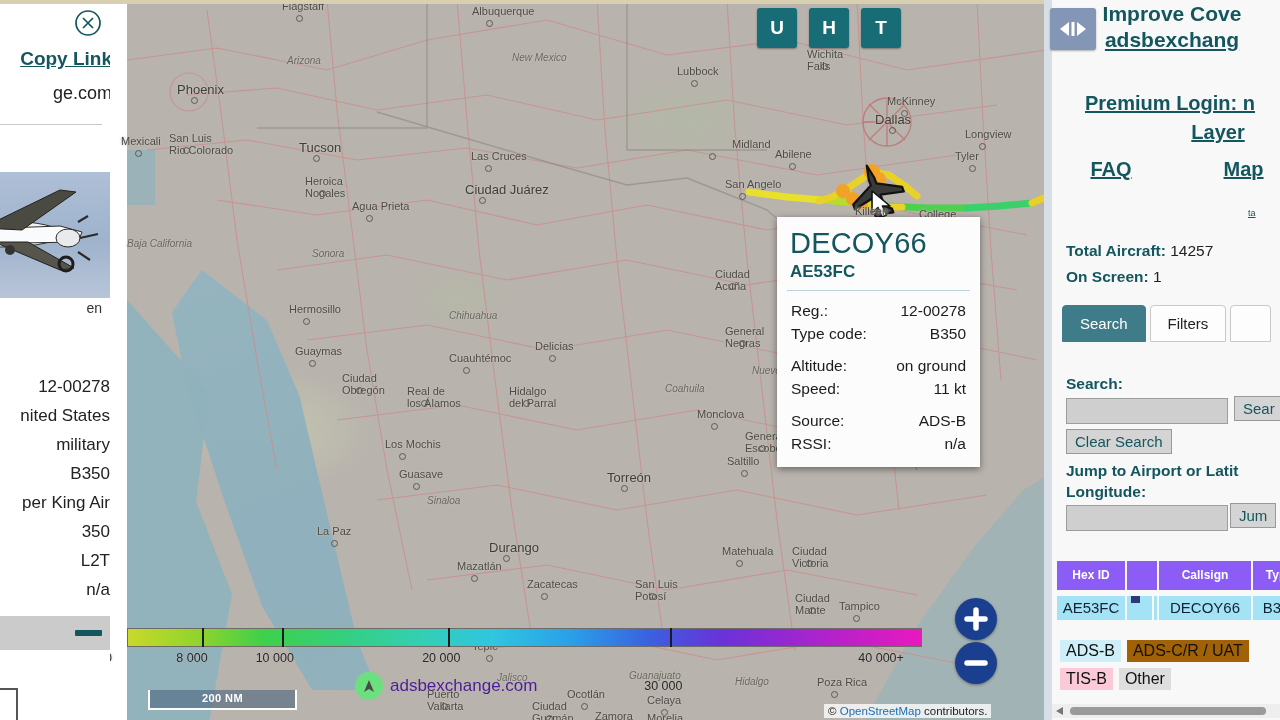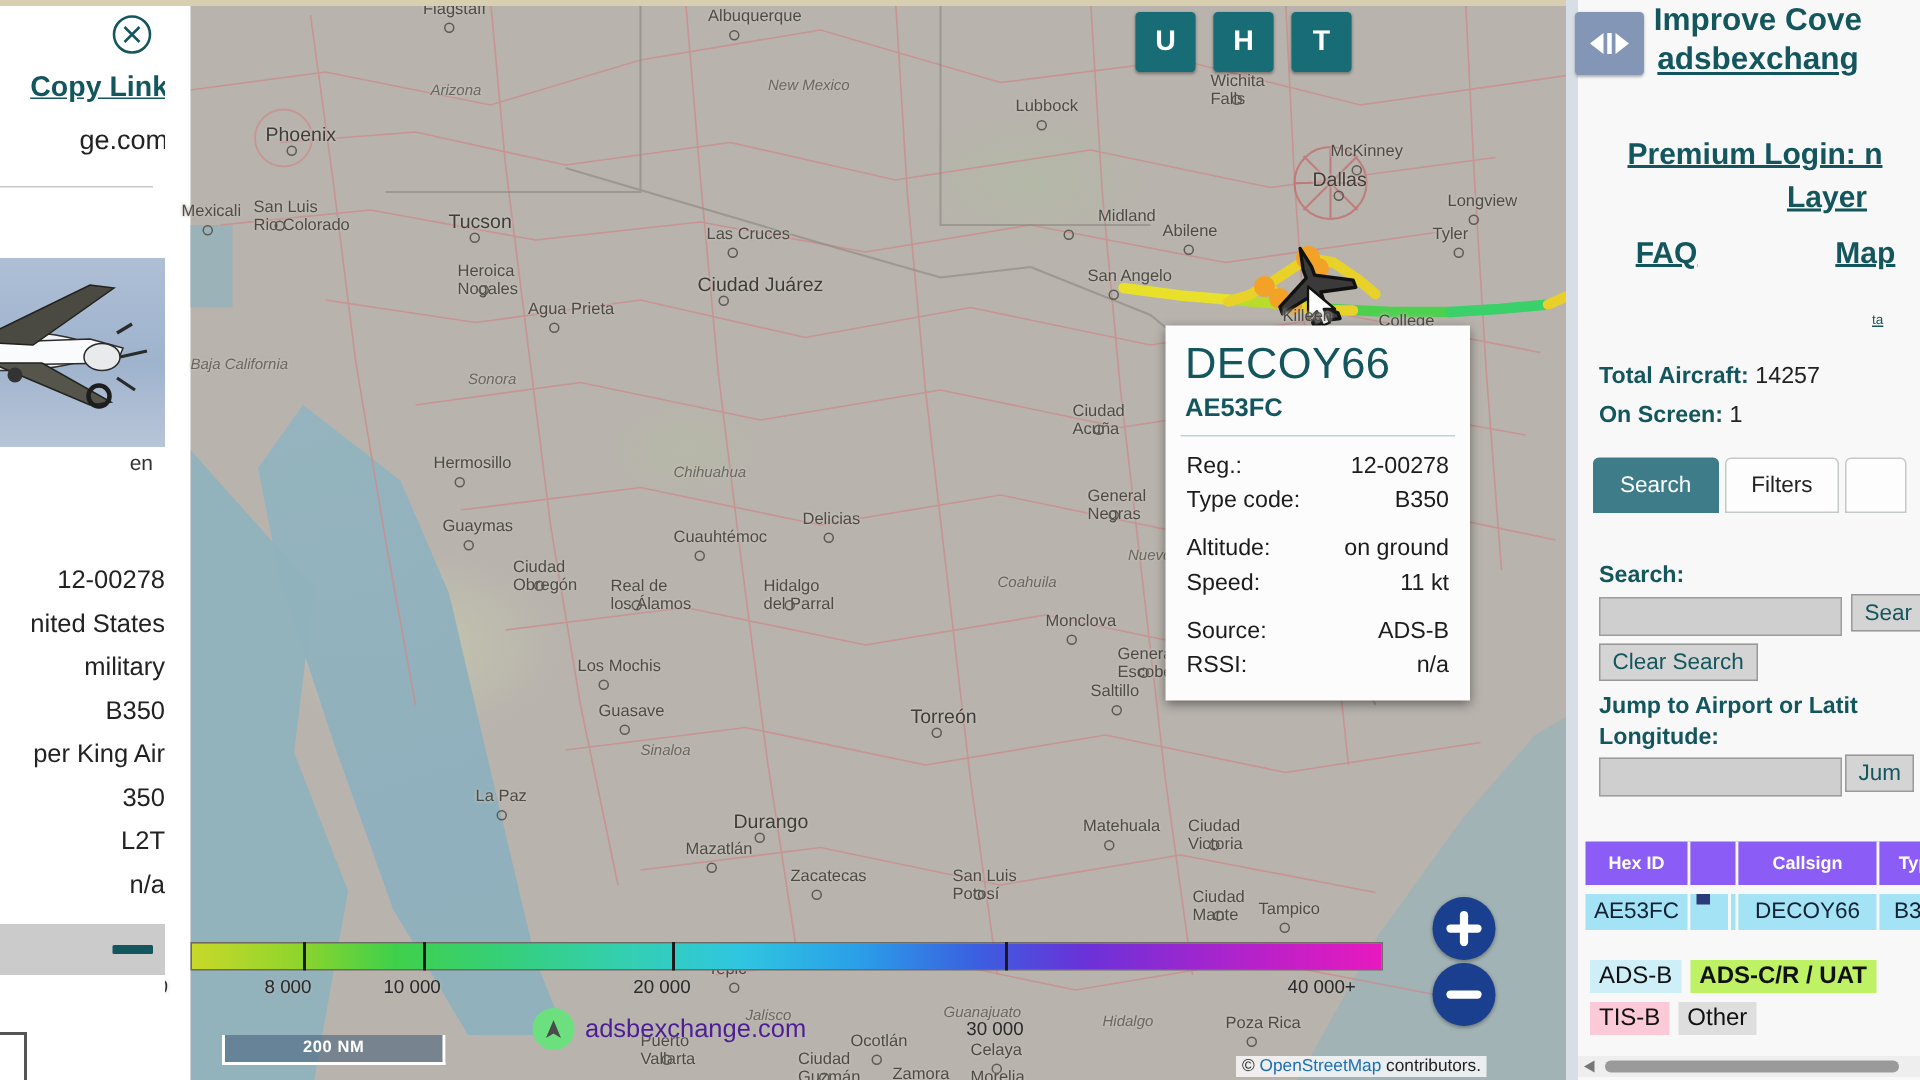--- a/index.html
+++ b/index.html
@@ -207,21 +207,21 @@
   .rp-trow div{
     background:#a4e3f5;color:#123;font-size:15px;height:24px;line-height:24px;
     text-align:center;border-right:2px solid #f7f8f7;
   }
   .flagcell{background:#a4e3f5;display:flex;align-items:center;justify-content:center;}
   .flag{width:21px;height:13px;background:linear-gradient(#d84b54 0 20%,#fff 20% 40%,#d84b54 40% 60%,#fff 60% 80%,#d84b54 80% 100%);position:relative;}
   .flag:before{content:"";position:absolute;left:0;top:0;width:9px;height:7px;background:#2b3a78;}
   .rp-legend{position:absolute;left:1060px;top:640px;display:flex;flex-wrap:wrap;gap:6px;width:230px;}
   .lg{font-size:16px;padding:2px 6px;white-space:nowrap;color:#111;}
   .lg.adsb{background:#cfeff8;}
-  .lg.adsc{background:#bef264;font-weight:bold;}
+  .lg.adsc{background:#a16207;}
   .lg.tisb{background:#fbc9d8;}
   .lg.other{background:#dedede;}
   .rp-hscroll{position:absolute;left:1052px;top:704px;width:228px;height:14px;background:#eee;}
   .rp-hscroll .thumb{position:absolute;left:18px;top:3px;width:196px;height:8px;background:#9a9a9a;border-radius:4px;}
   .rp-hscroll .arr{position:absolute;left:4px;top:3px;width:0;height:0;border-top:4.5px solid transparent;border-bottom:4.5px solid transparent;border-right:7px solid #777;}
   .rp-vscroll{position:absolute;left:1044px;top:0;width:9px;height:720px;background:#d8dee6;}
 </style>
 </head>
 <body>
 

